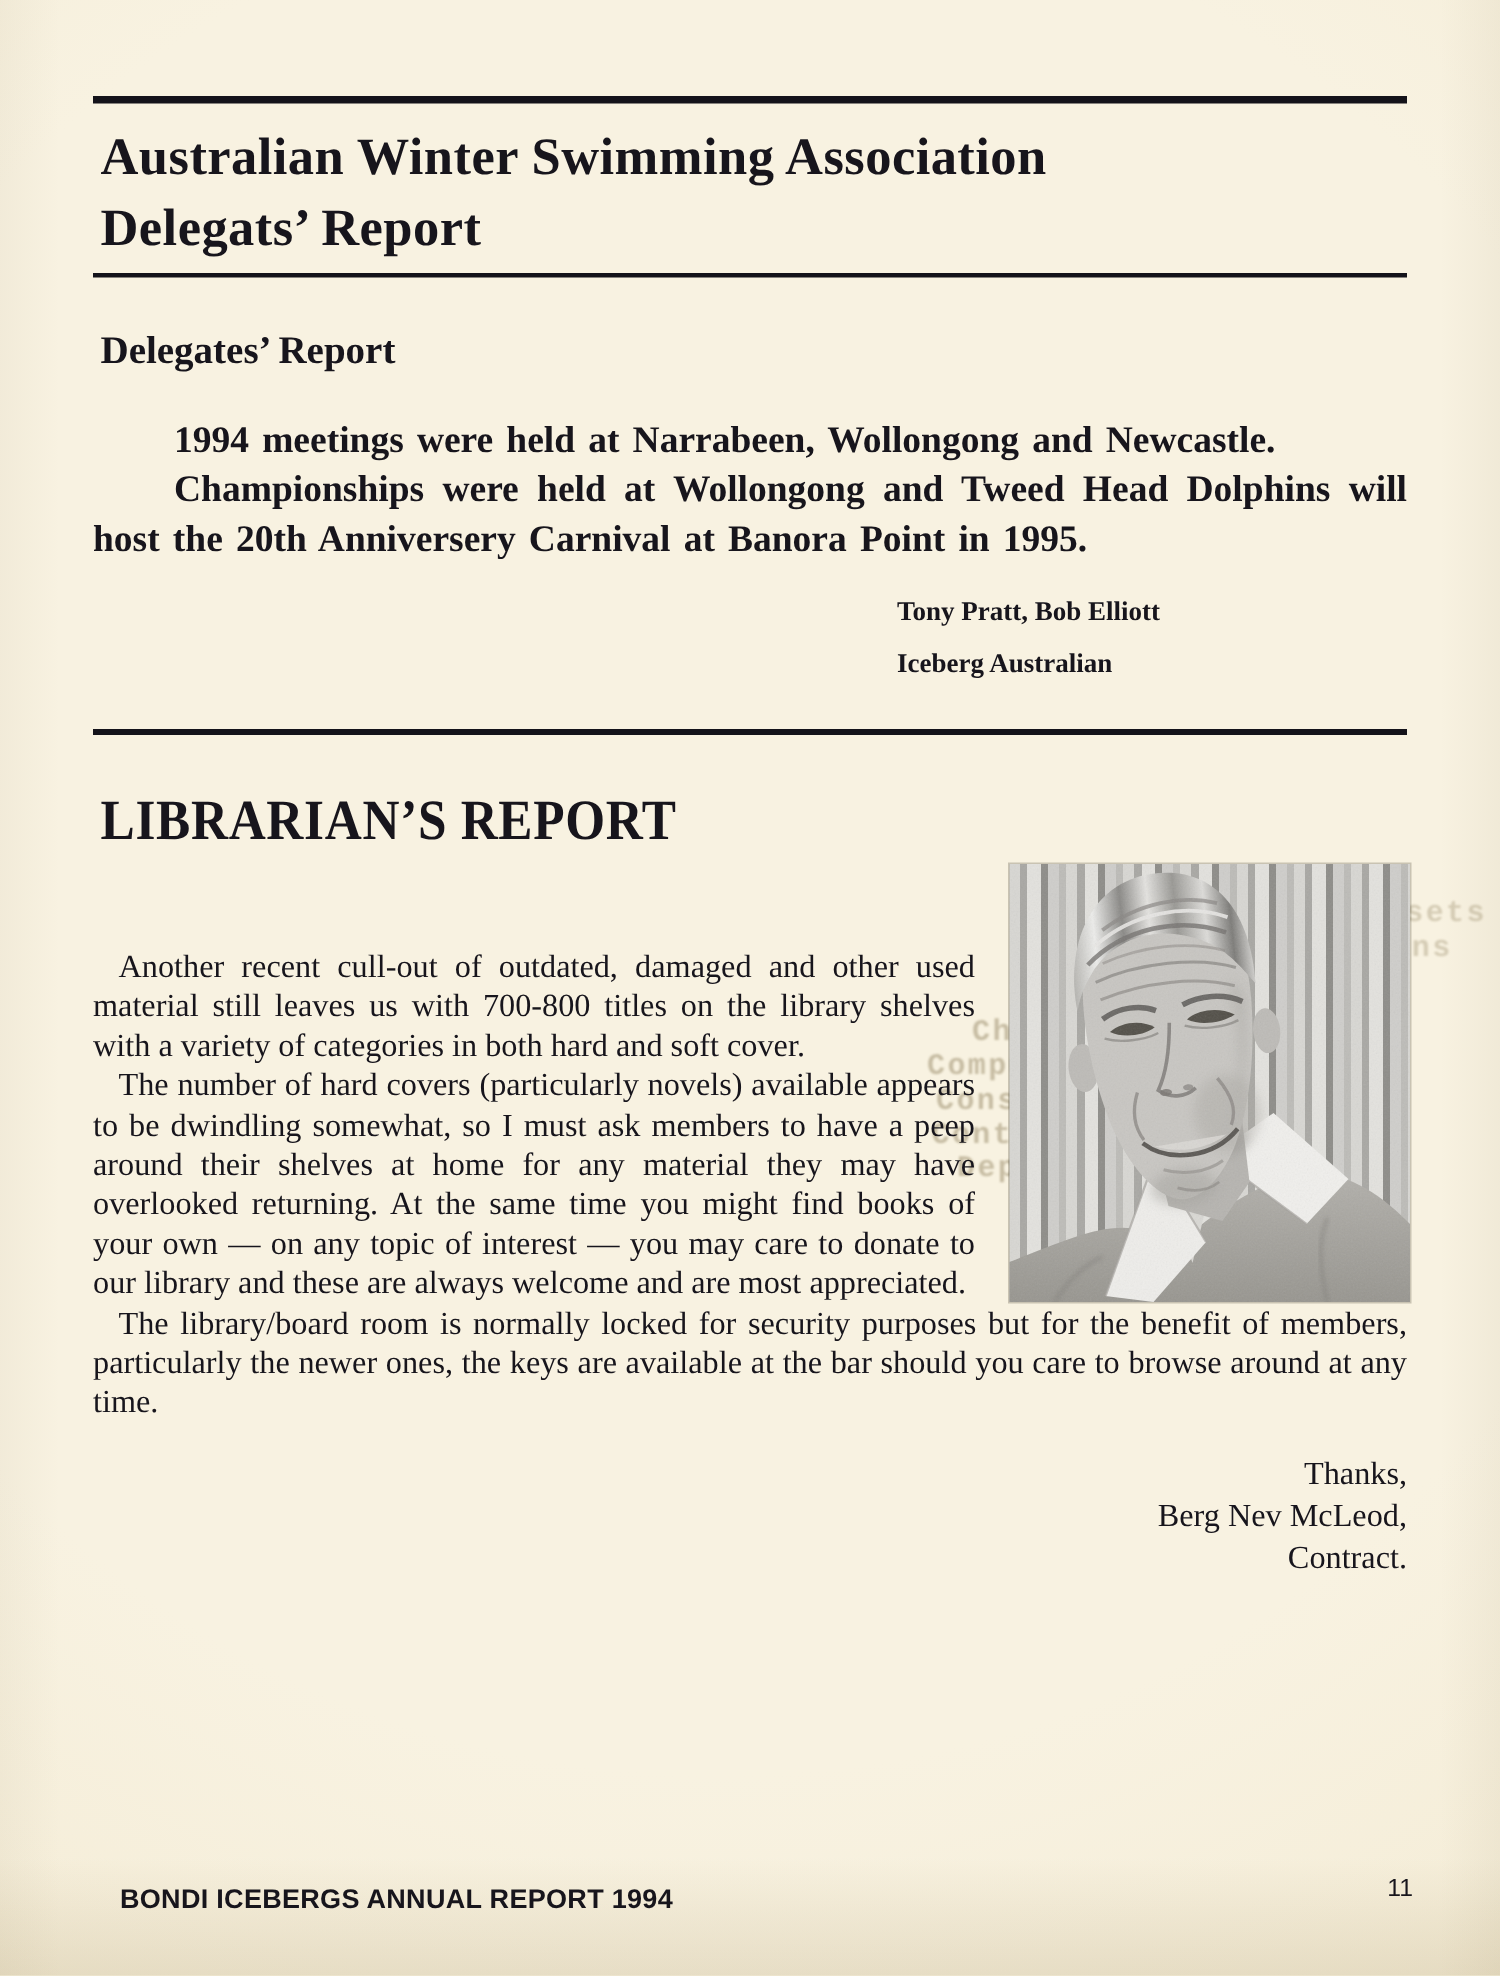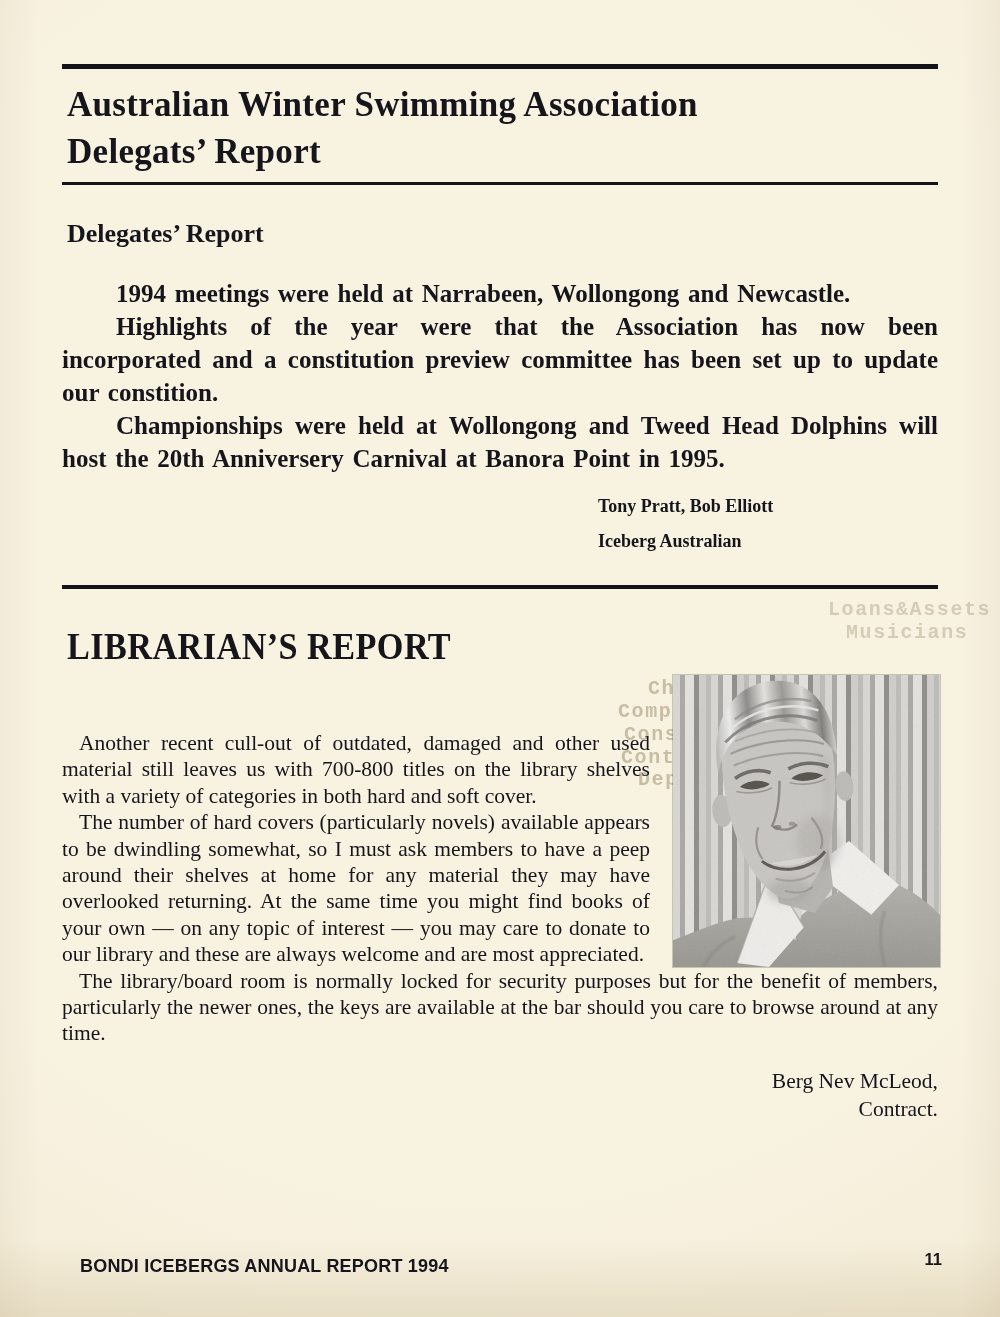--- a/index.html
+++ b/index.html
@@ -55,21 +55,21 @@
   }
   .photo-frame svg { position:absolute; inset:0; display:block; }
 
   .closing { margin-top:20px; text-align:right; font-size:21.5px; line-height:28px; }
 
   .footer { position:absolute; left:62px; right:58px; top:1248px; display:flex; justify-content:space-between; }
   .footer-title {
     margin:8px 0 0 18px; font-family:"Liberation Sans", sans-serif; font-weight:bold;
     font-size:18px; letter-spacing:0.2px;
   }
-  .page-number { font-family:"Liberation Sans", sans-serif; font-weight:bold; font-size:16.5px; margin-top:2px; }
+  .page-number { font-family:"Liberation Sans", sans-serif; font-weight:normal; font-size:16.5px; margin-top:2px; }
 
   
   .ghost {
     position:absolute; font-family:Liberation Mono, monospace; font-weight:bold;
     color:#8d7e5a; filter:blur(0.7px); font-size:20px; letter-spacing:1.6px; white-space:nowrap;
   }
   .ghost-upper { opacity:0.32; }
   .ghost-lower { opacity:0.45;margin-top:29px; }
   .g1 { left:828px; top:598px; }
   .g2 { left:846px; top:621px; }
@@ -101,21 +101,20 @@
       <div class="h1">
         <div>Australian Winter Swimming Association</div>
         <div>Delegats’ Report</div>
       </div>
       <div class="rule rule-under"></div>
 
       <div class="sub-heading">Delegates’ Report</div>
 
       <div class="del-body">
         <p>1994 meetings were held at Narrabeen, Wollongong and Newcastle.</p>
-        <p>Highlights of the year were that the Association has now been incorporated and a constitution preview committee has been set up to update our constition.</p>
         <p>Championships were held at Wollongong and Tweed Head Dolphins will host the 20th Anniversery Carnival at Banora Point in 1995.</p>
       </div>
 
       <div class="signature">
         <div>Tony Pratt, Bob Elliott</div>
         <div>Iceberg Australian</div>
       </div>
 
       <div class="rule rule-mid"></div>
     </div>
@@ -212,20 +211,21 @@
         </div>
 
         <div class="lib-body">
           <p class="lib-col first-p">Another recent cull-out of outdated, damaged and other used material still leaves us with 700-800 titles on the library shelves with a variety of categories in both hard and soft cover.</p>
           <p class="lib-col">The number of hard covers (particularly novels) available appears to be dwindling somewhat, so I must ask members to have a peep around their shelves at home for any material they may have overlooked returning. At the same time you might find books of your own — on any topic of interest — you may care to donate to our library and these are always welcome and are most appreciated.</p>
           <p>The library/board room is normally locked for security purposes but for the benefit of members, particularly the newer ones, the keys are available at the bar should you care to browse around at any time.</p>
         </div>
       </div>
 
       <div class="closing">
+        <div>Thanks,</div>
         <div>Berg Nev McLeod,</div>
         <div>Contract.</div>
       </div>
     </div>
   </div>
 
   <div class="footer">
     <div class="footer-title">BONDI ICEBERGS ANNUAL REPORT 1994</div>
     <div class="page-number">11</div>
   </div>

